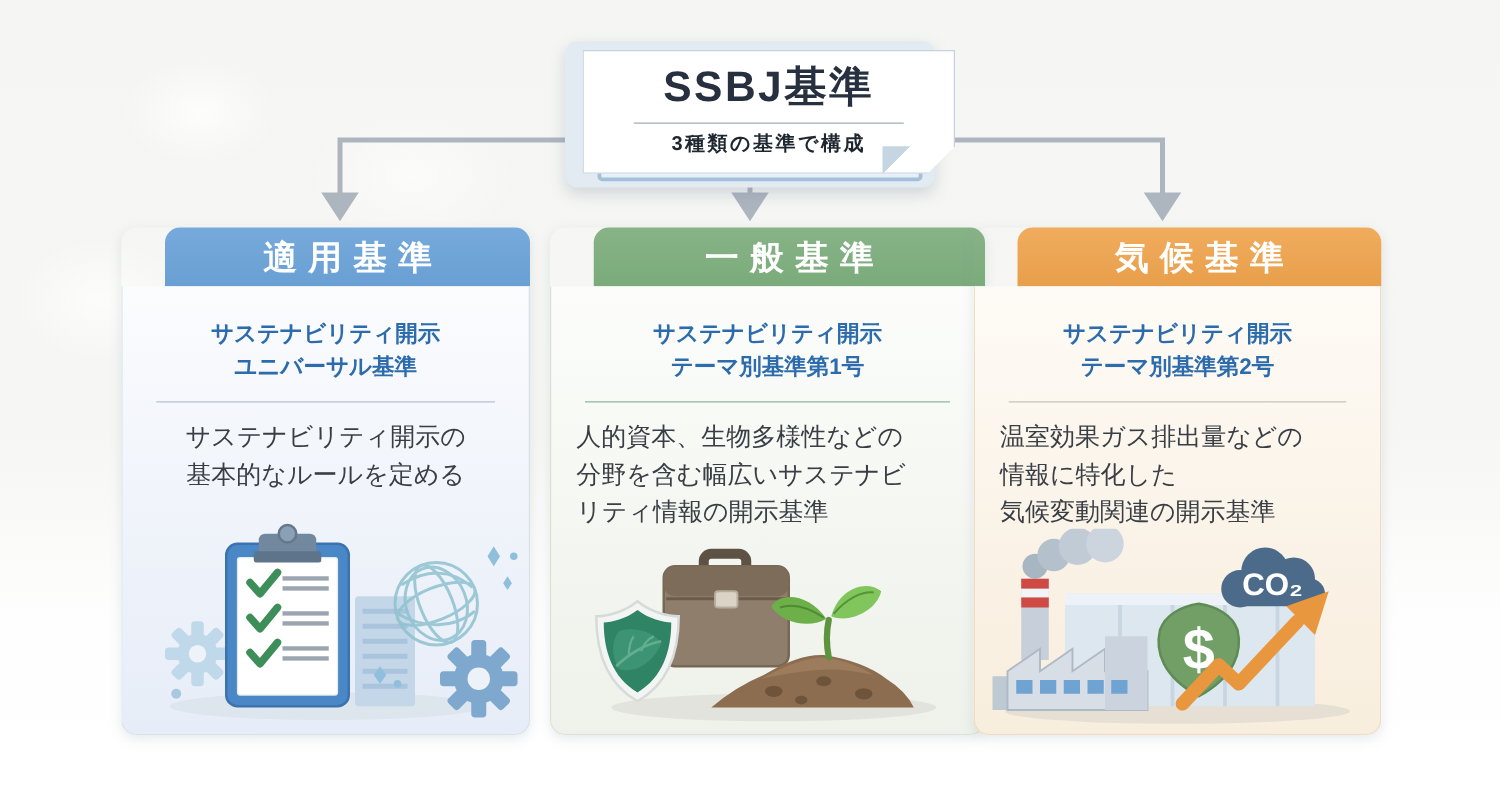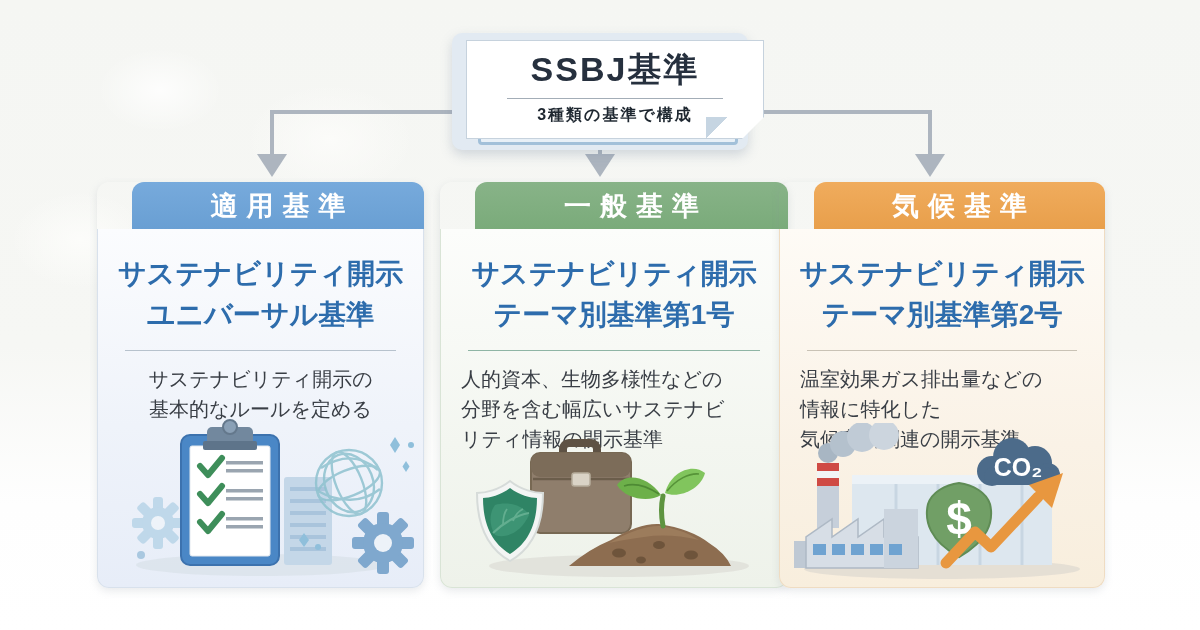--- a/index.html
+++ b/index.html
@@ -44,21 +44,21 @@
   .card-ippan   .card-header{ background:linear-gradient(180deg,#88B388,#7AAB7A); }
   .card-kikou   .card-header{ background:linear-gradient(180deg,#F0AC5D,#E89F4B);text-align:right; }
   .card-body{ position:absolute; top:47px; left:0; right:0; bottom:0;
               border-radius:0 0 12px 12px; overflow:hidden; }
   .card-tekiyou .card-body{ background:linear-gradient(180deg,#FBFCFE 0%,#EFF3FA 55%,#E7EDF8 100%);
                             border:1px solid #D8E1EC; border-top:none; }
   .card-ippan   .card-body{ background:linear-gradient(180deg,#FCFDFB 0%,#F3F6F0 60%,#EEF2EA 100%);
                             border:1px solid #D9E4D6; border-top:none; }
   .card-kikou   .card-body{ background:linear-gradient(180deg,#FEFBF6 0%,#FAF2E6 60%,#F8EEDD 100%);
                             border:1px solid #EFDCC2; border-top:none; }
-  .card-subtitle{ margin:25px 8px 0; text-align:center; font-size:28px; font-weight:700;
+  .card-subtitle{ margin:25px 8px 0; text-align:center; font-size:18px; font-weight:700;
                   color:#2D6CAC; line-height:1.45; white-space:pre-line; }
   .card-divider{ border:none; border-top:1px solid #B7C2CD; margin:15px 27px 13px; }
   .card-ippan .card-divider{ border-top:1.5px solid #8FB5A5; }
   .card-kikou .card-divider{ border-top:1px solid #C9C2B5; }
   .card-text{ margin:4px 20px; font-size:20px; color:#393E45; line-height:1.5;
               white-space:pre-line; text-align:left; }
   .card-tekiyou .card-text{ text-align:center; }
   .card-illustration{ position:absolute; left:0; right:0; bottom:4px; height:180px;
                       display:flex; align-items:flex-end; justify-content:center; }
   svg text{ font-family:"Liberation Sans","DejaVu Sans",sans-serif; }

